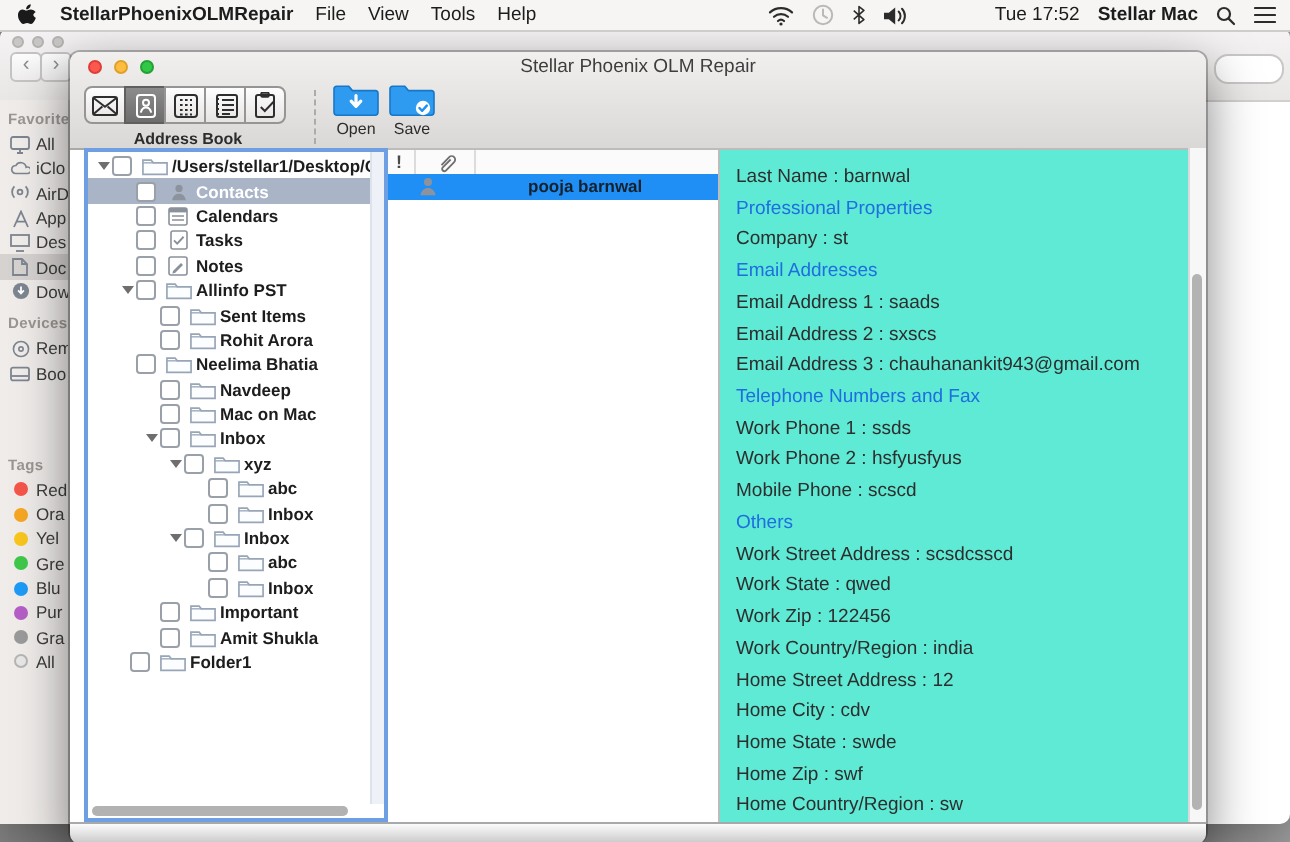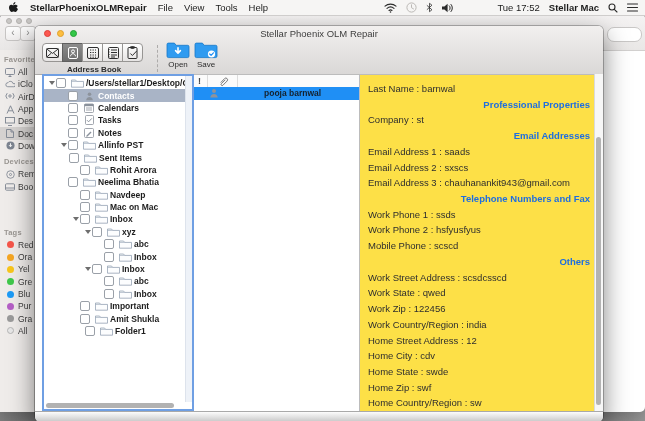--- a/index.html
+++ b/index.html
@@ -69,24 +69,24 @@
   .treegutter{position:absolute;right:0;top:0;bottom:7px;width:6px;background:#eef2f8;border-left:1px solid #dde3ec;}
   .hthumb{position:absolute;left:2px;bottom:1px;width:128px;height:5px;border-radius:2.5px;background:#b2b2b2;}
   .listpanel{position:absolute;left:159px;top:48px;width:166px;height:337px;box-sizing:border-box;background:#fff;
     border-right:1px solid #bcbcbc;border-top:1px solid #bcbcbc;}
   .listhdr{position:absolute;left:0;top:0;right:0;height:12px;background:#fbfbfb;border-bottom:1px solid #cfcfcf;}
   .listhdr .ex{position:absolute;left:4px;top:1px;font-size:9px;font-weight:bold;color:#4a4a4a;}
   .colsep{position:absolute;top:0;height:12px;border-left:1px solid #dcdcdc;}
   .listrow{position:absolute;left:0;top:12px;right:0;height:12.5px;background:#1f8ff5;}
   .listrow .picon{position:absolute;left:15px;top:1px;}
   .listrow .pname{position:absolute;left:45px;top:1px;font-size:8.5px;font-weight:bold;color:#15222e;padding-left:25px;}
-  .details{position:absolute;left:325px;top:48px;width:234px;height:337px;box-sizing:border-box;background:#fde047;
+  .details{position:absolute;left:325px;top:48px;width:234px;height:337px;box-sizing:border-box;background:#5eead4;
     border-top:1px solid #bcbcbc;padding:6px 4px 0 8px;overflow:hidden;}
   .dline{font-size:9.5px;line-height:15.72px;color:#2e2e2e;white-space:nowrap;}
-  .dline.hdr{color:#1e6ee0;font-weight:bold;text-align:right;}
+  .dline.hdr{color:#1e6ee0;font-weight:normal;}
   .vscroll{position:absolute;right:0;top:48px;width:9px;height:337px;background:#f7f7f7;border-left:1px solid #dadada;box-sizing:border-box;}
   .vthumb{position:absolute;left:1px;top:63px;width:5px;height:268px;background:#b3b3b3;border-radius:3px;}
   .bottombar{position:absolute;left:0;right:0;top:385px;height:10px;border-top:1px solid #a9a9a9;
     background:linear-gradient(#fcfcfc,#c7c7c7);border-radius:0 0 5px 5px;}
   svg{display:block;}
 </style>
 </head>
 <body>
 
 <div class="screen">
@@ -437,21 +437,21 @@
             </span>
             <span class="cb"></span>
             <span class="ticon">
               <svg width="13" height="10" viewBox="0 0 14 10">
                 <path d="M.5 1.8h4.4l1.2 1.5h7.4v6.2H.5z" fill="#fcfdfe" stroke="#97a5b6" stroke-width=".9"></path>
                 <path d="M.5 3.3h5.6" stroke="#97a5b6" stroke-width=".7"></path>
               </svg>
             </span>
             <span class="tlabel">Allinfo PST</span>
           </div>
-          <div class="trow" style="padding-left: 16px;">
+          <div class="trow" style="padding-left: 27px;">
             <span class="tri"></span>
             <span class="cb"></span>
             <span class="ticon">
               <svg width="13" height="10" viewBox="0 0 14 10">
                 <path d="M.5 1.8h4.4l1.2 1.5h7.4v6.2H.5z" fill="#fcfdfe" stroke="#97a5b6" stroke-width=".9"></path>
                 <path d="M.5 3.3h5.6" stroke="#97a5b6" stroke-width=".7"></path>
               </svg>
             </span>
             <span class="tlabel">Sent Items</span>
           </div>
@@ -597,21 +597,21 @@
             <span class="tri"></span>
             <span class="cb"></span>
             <span class="ticon">
               <svg width="13" height="10" viewBox="0 0 14 10">
                 <path d="M.5 1.8h4.4l1.2 1.5h7.4v6.2H.5z" fill="#fcfdfe" stroke="#97a5b6" stroke-width=".9"></path>
                 <path d="M.5 3.3h5.6" stroke="#97a5b6" stroke-width=".7"></path>
               </svg>
             </span>
             <span class="tlabel">Amit Shukla</span>
           </div>
-          <div class="trow" style="padding-left: 32px;">
+          <div class="trow" style="padding-left: 12px;">
             <span class="tri"></span>
             <span class="cb"></span>
             <span class="ticon">
               <svg width="13" height="10" viewBox="0 0 14 10">
                 <path d="M.5 1.8h4.4l1.2 1.5h7.4v6.2H.5z" fill="#fcfdfe" stroke="#97a5b6" stroke-width=".9"></path>
                 <path d="M.5 3.3h5.6" stroke="#97a5b6" stroke-width=".7"></path>
               </svg>
             </span>
             <span class="tlabel">Folder1</span>
           </div>

